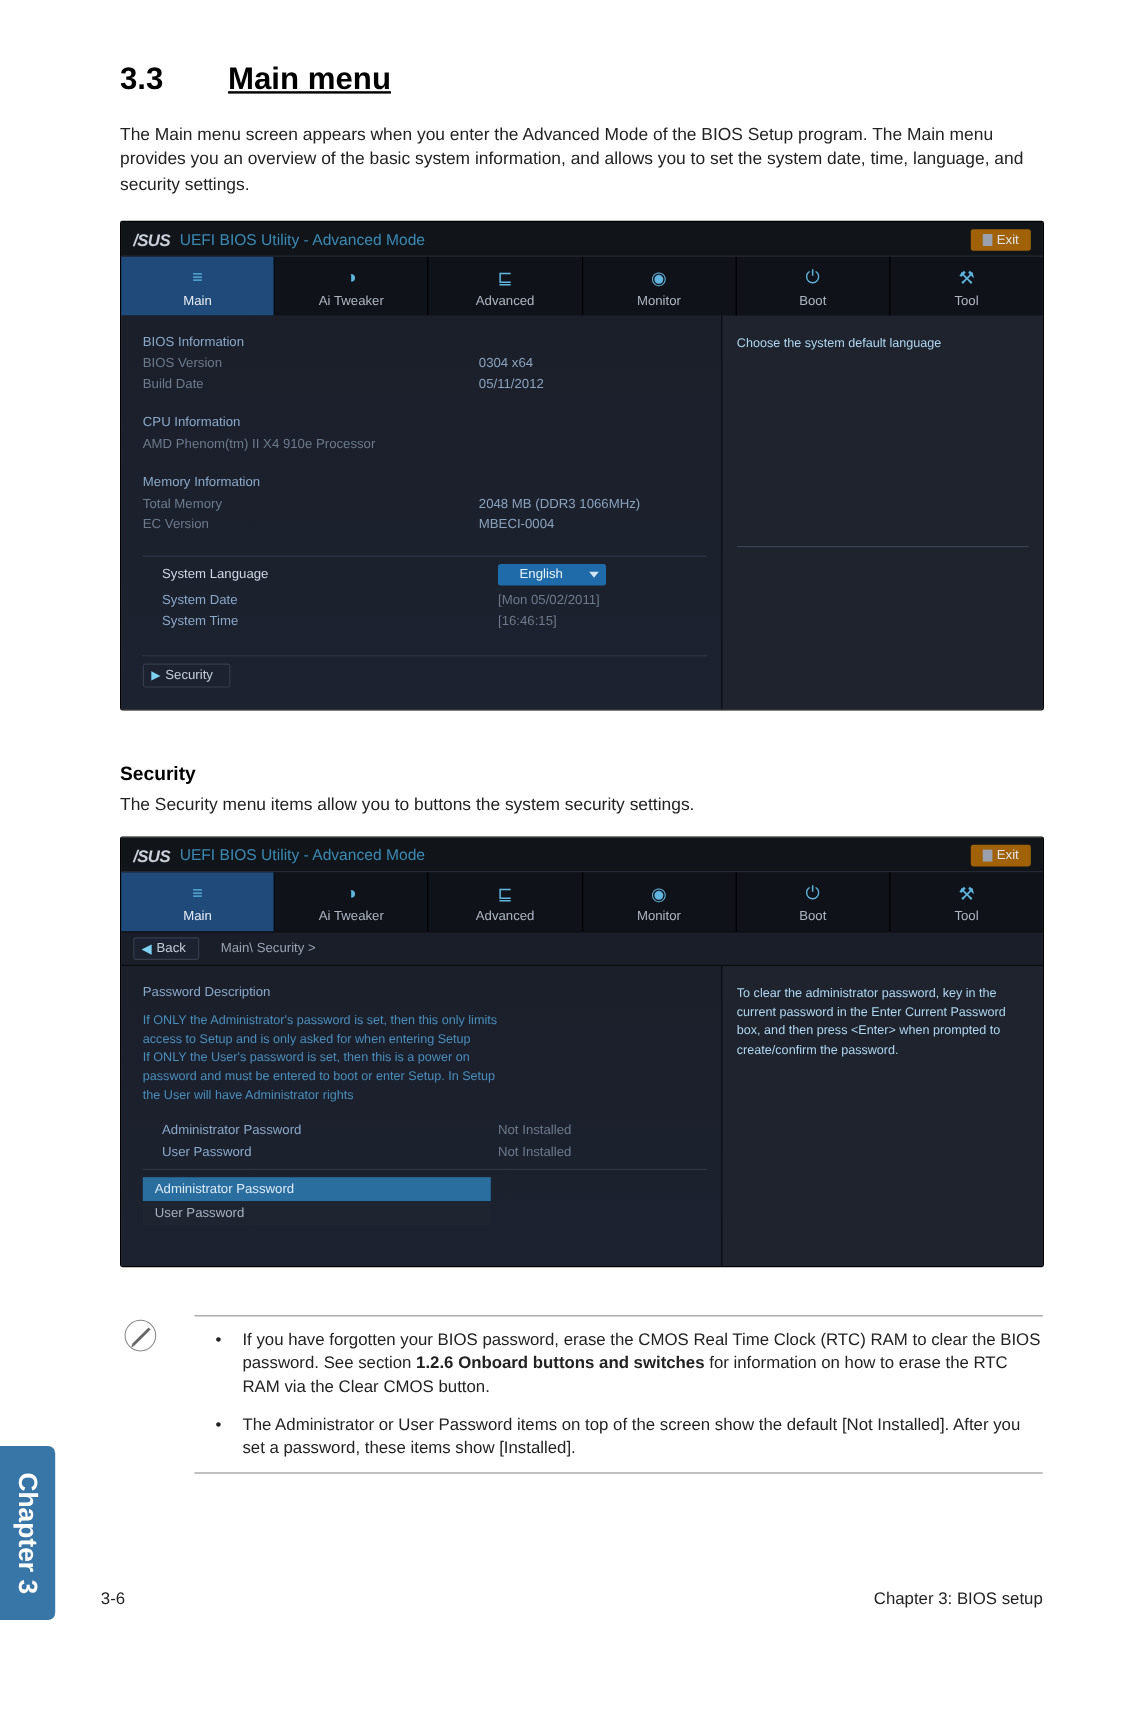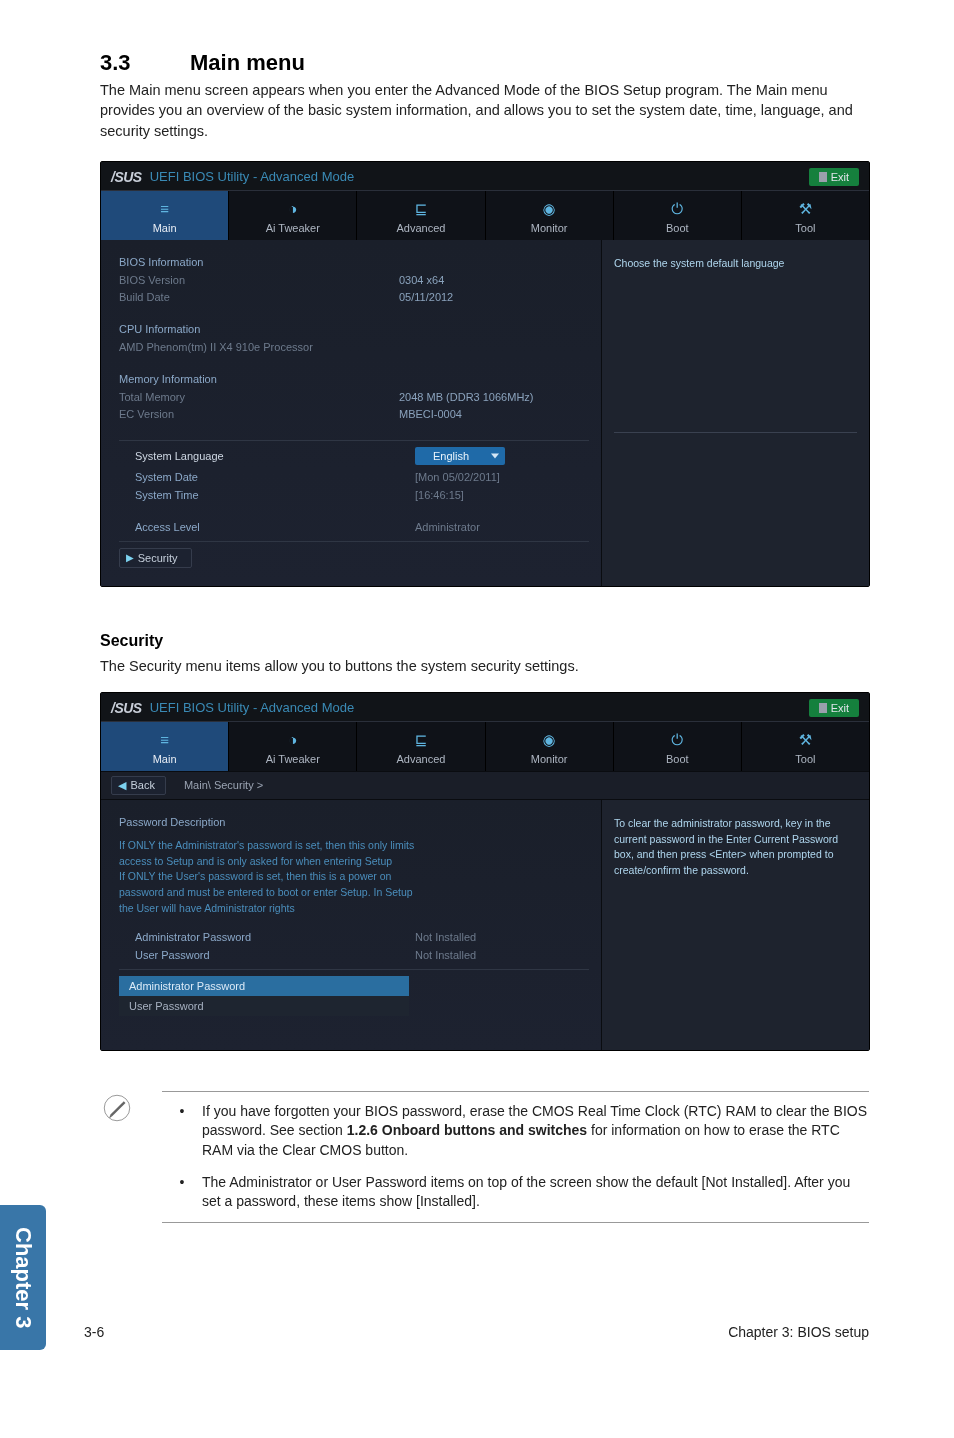--- a/index.html
+++ b/index.html
@@ -8,23 +8,24 @@
       background: #fff;
       width: 954px;
       position: relative;
     }
     .page {
       padding: 50px 85px 60px 100px;
       min-height: 1380px;
       position: relative;
     }
     .section-title {
-      font-size: 22px;
+      font-size: 26px;
       font-weight: bold;
-      margin-bottom: 4px;
+      margin-bottom: 22px;
+      text-decoration: underline;
     }
     .section-num { display: inline-block; width: 90px; }
     .intro-text {
       font-size: 14.5px;
       line-height: 1.4;
       color: #222;
       margin-bottom: 20px;
     }
     .subheading {
       font-size: 16px;
@@ -62,21 +63,21 @@
       font-style: italic;
       letter-spacing: -0.5px;
       margin-right: 8px;
     }
     .bios-title {
       color: #3a8ab5;
       font-size: 13px;
       flex: 1;
     }
     .exit-btn {
-      background: #15803d;
+      background: #a16207;
       color: #e0e4ea;
       padding: 3px 10px;
       border-radius: 2px;
       font-size: 11px;
       display: flex;
       align-items: center;
       gap: 4px;
     }
     .exit-btn::before {
       content: "";
@@ -359,24 +360,20 @@
         </div>
         <div class="field-row">
           <span class="k">System Date</span>
           <span class="v">[Mon 05/02/2011]</span>
         </div>
         <div class="field-row">
           <span class="k">System Time</span>
           <span class="v">[16:46:15]</span>
         </div>
         <div style="height:8px"></div>
-        <div class="field-row">
-          <span class="k">Access Level</span>
-          <span class="v">Administrator</span>
-        </div>
         <hr class="divider-line">
         <span class="security-btn">
           <span class="chev">▶</span>
           <span>Security</span>
         </span>
       </div>
       <div class="bios-right">
         <div>Choose the system default language</div>
         <hr class="help-divider" style="margin-top:160px">
       </div>

